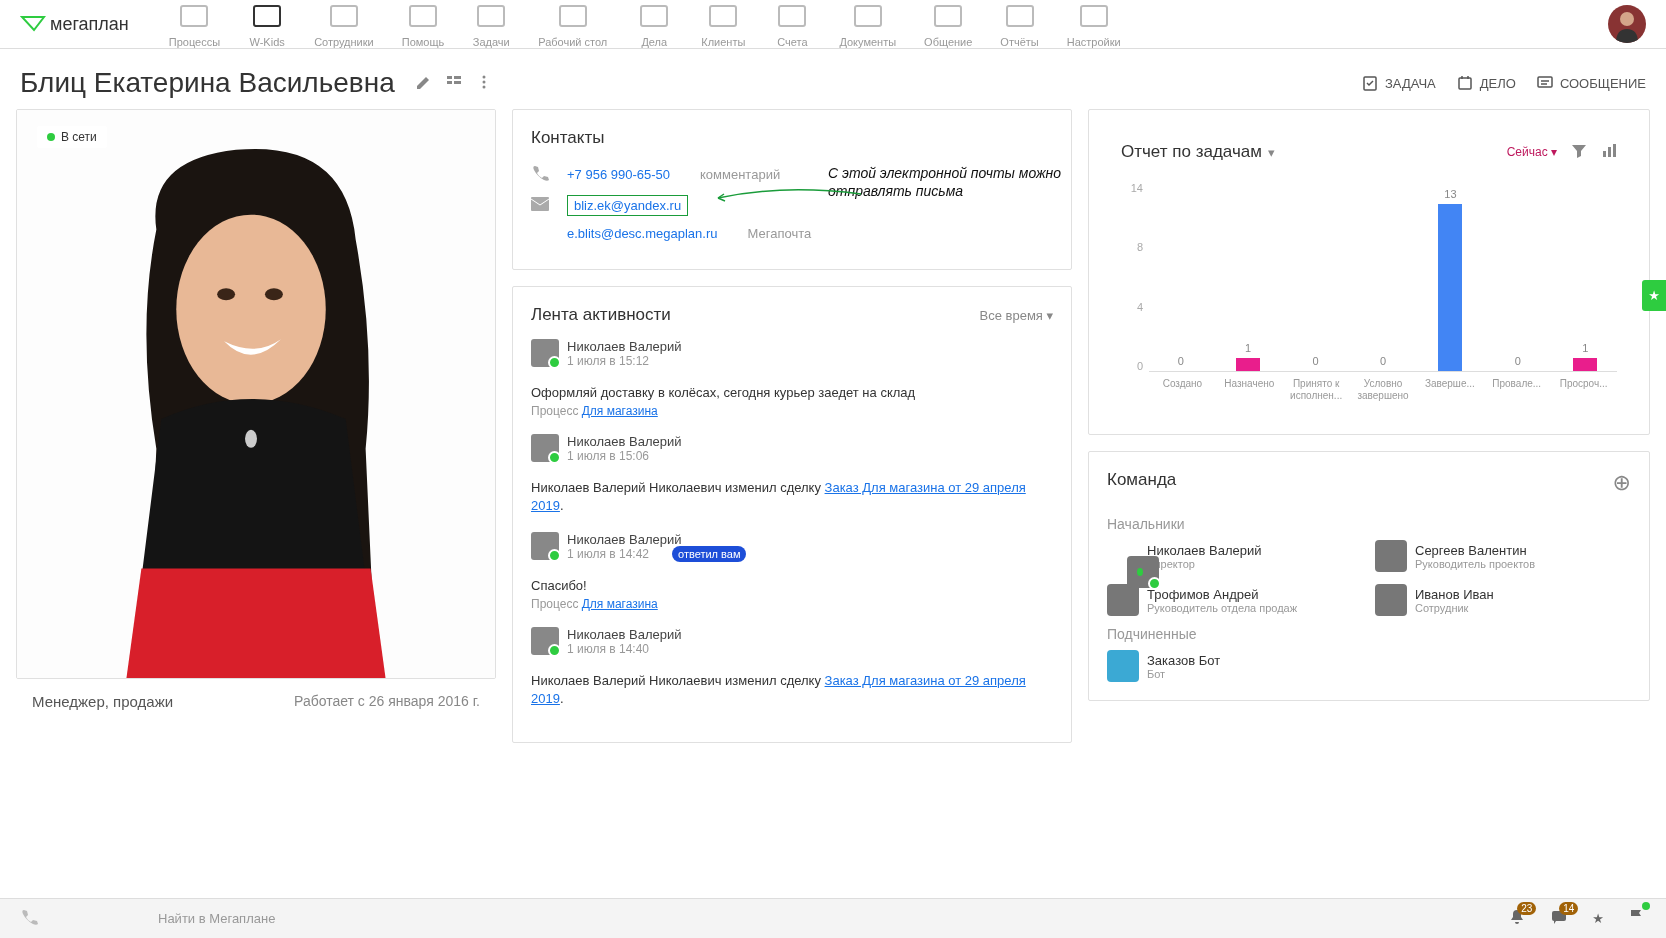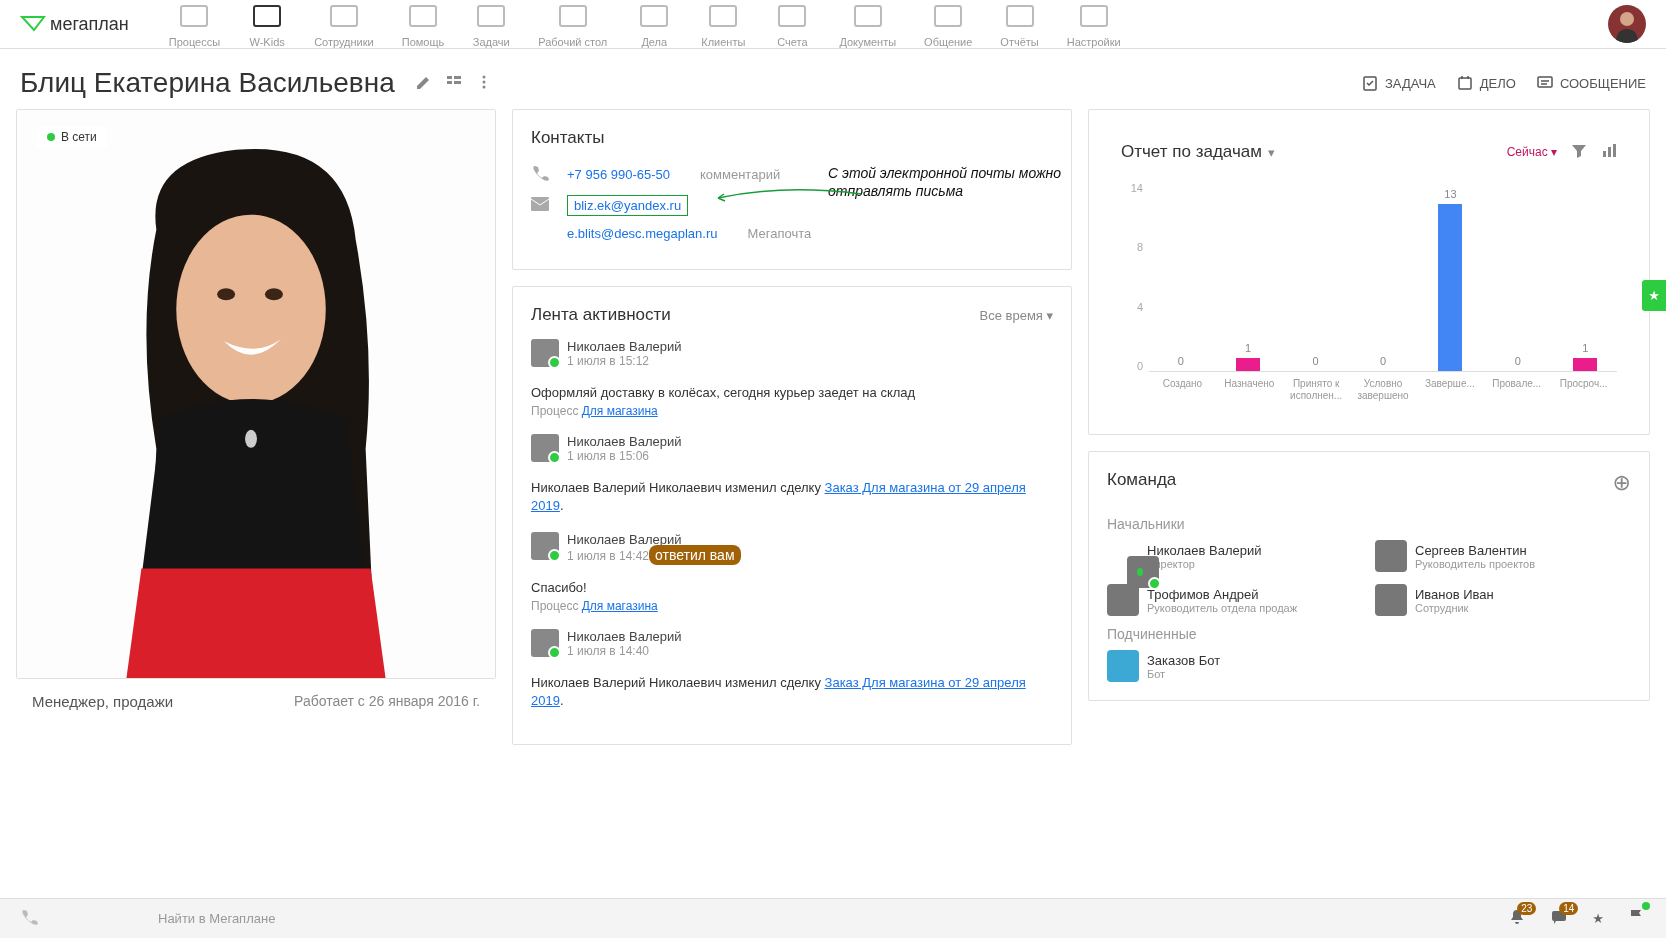--- a/index.html
+++ b/index.html
@@ -45,21 +45,21 @@
 .activity .afilter{margin-left:auto;color:#888;font-size:13px;cursor:pointer}
 .aitem{margin-bottom:16px}
 .aitem .ahead{display:flex;align-items:flex-start}
 .aav{width:28px;height:28px;border-radius:3px;background:#888;margin-right:8px;position:relative;flex-shrink:0}
 .aav:after{content:"";position:absolute;right:-2px;bottom:-2px;width:9px;height:9px;background:#2ecc40;border:2px solid #fff;border-radius:50%}
 .aname{font-weight:500;color:#444;font-size:13px}
 .adate{color:#999;font-size:12px}
 .abody{margin-top:16px;color:#333;font-size:13px;line-height:1.4}
 .asub{color:#999;font-size:12px;margin-top:2px}
 .alink{color:#1a73e8;text-decoration:underline}
-.badge{background:#a16207;color:#fff;font-size:14px;padding:2px 6px;border-radius:8px;margin-left:0}
+.badge{background:#1d4ed8;color:#fff;font-size:11px;padding:2px 6px;border-radius:8px;margin-left:23px}
 .col-right{flex:1;display:flex;flex-direction:column;gap:16px}
 .report{padding:32px}
 .report .rhdr{display:flex;align-items:center;margin-bottom:20px}
 .report h2{font-size:17px;font-weight:400}
 .report .caret{margin-left:6px;color:#888}
 .report .rfilt{margin-left:auto;color:#be185d;font-size:12px;display:flex;align-items:center;gap:14px}
 .chart{height:220px;position:relative;padding-left:28px}
 .ylabels{position:absolute;left:0;top:0;bottom:30px;display:flex;flex-direction:column;justify-content:space-between;color:#aaa;font-size:11px;text-align:right;width:22px}
 .bars{display:flex;align-items:flex-end;height:190px;border-bottom:1px solid #ddd;gap:4px}
 .barcol{flex:1;display:flex;flex-direction:column;align-items:center}

